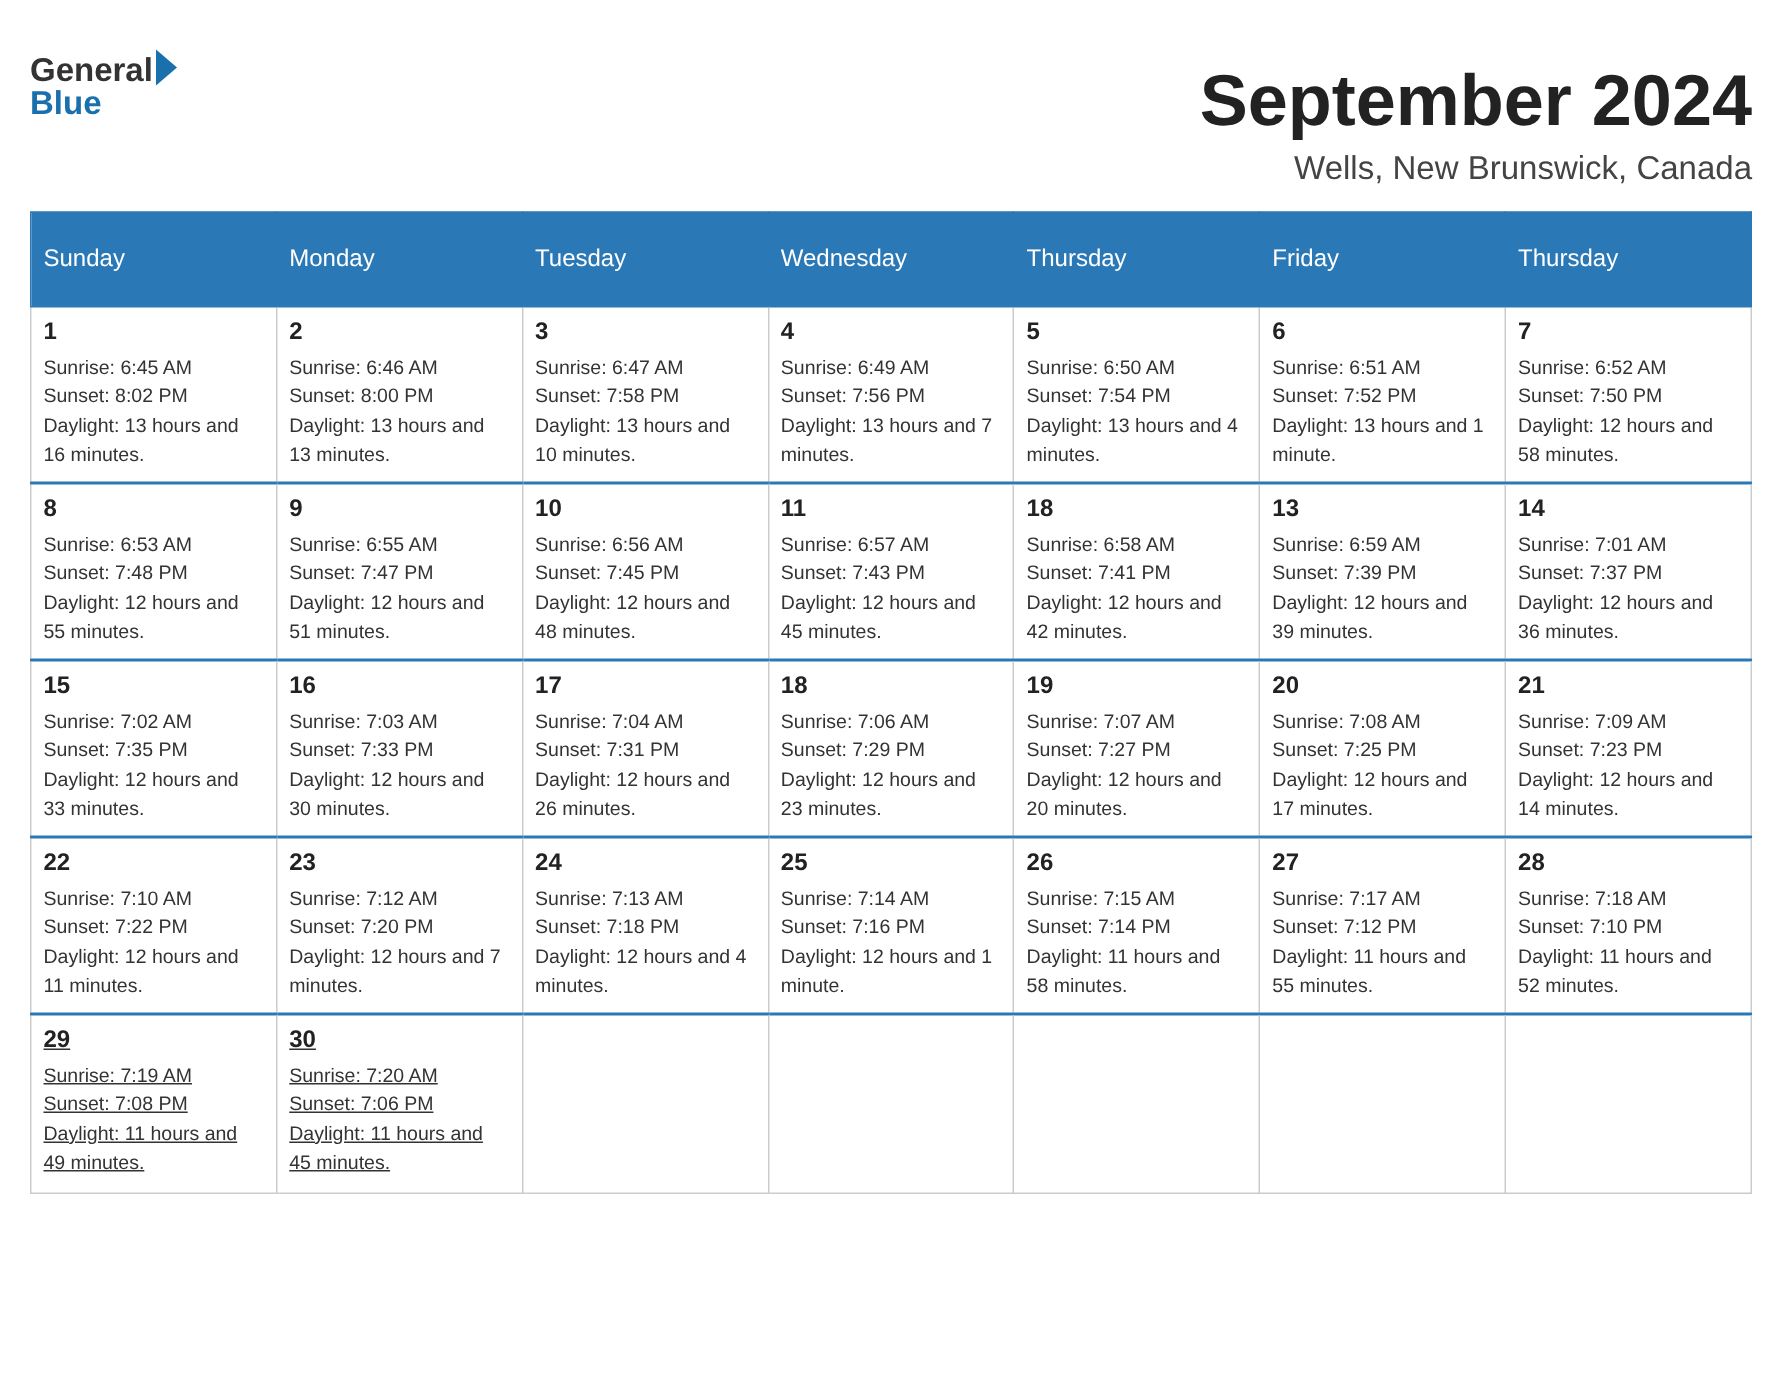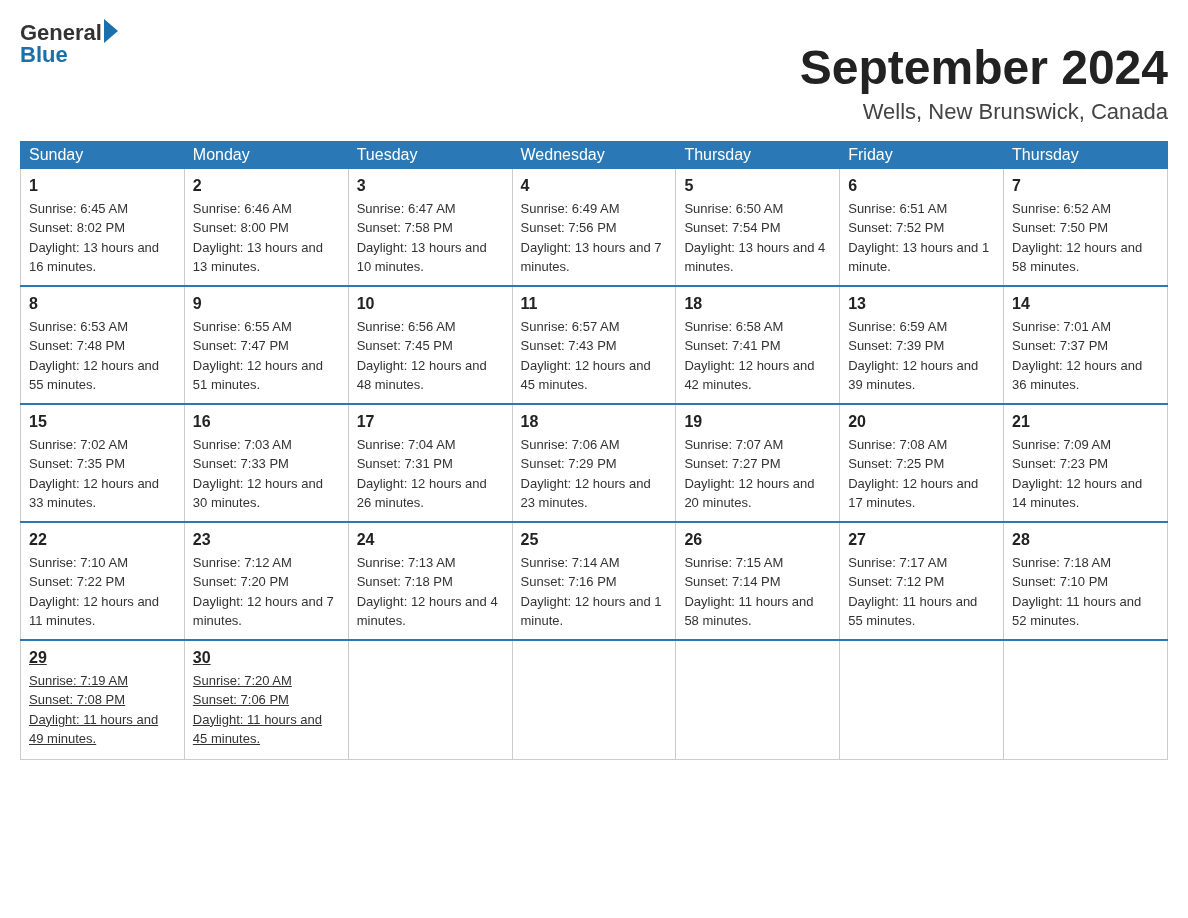--- a/index.html
+++ b/index.html
@@ -32,20 +32,21 @@
       border-left: 14px solid #1a6fad;
       border-top: 12px solid transparent;
       border-bottom: 12px solid transparent;
       margin-left: 2px;
       margin-top: -4px;
     }
     .logo-wrapper {
       display: flex;
       flex-direction: column;
       align-items: flex-start;
+      margin-top: 14px;
     }
     .logo-line1 {
       display: flex;
       align-items: center;
     }
     .logo-line2 {
       display: flex;
       align-items: center;
       margin-top: -4px;
     }
@@ -65,21 +66,21 @@
       margin-top: 4px;
     }
     table {
       width: 100%;
       border-collapse: collapse;
       table-layout: fixed;
     }
     th {
       background-color: #2a78b5;
       color: #fff;
-      padding: 4px 8px;
+      padding: 22px 8px;
       font-size: 16px;
       font-weight: normal;
       text-align: left;
       border: 1px solid #2a78b5;
     }
     td {
       vertical-align: top;
       padding: 8px;
       border: 1px solid #ccc;
       font-size: 13px;

